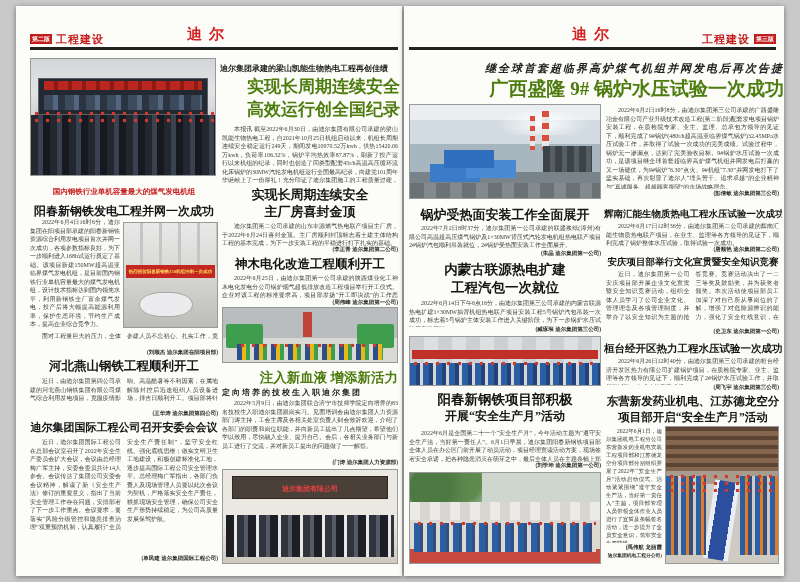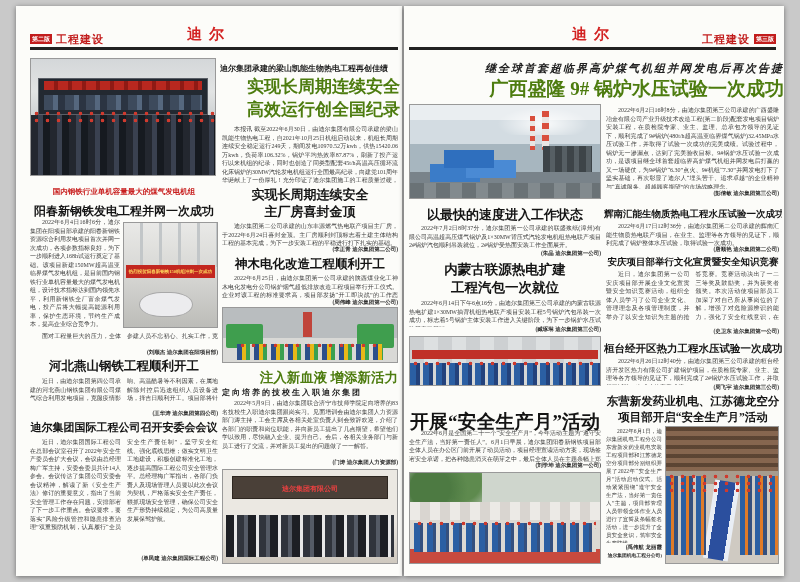--- a/index.html
+++ b/index.html
@@ -117,36 +117,37 @@
       <div class="ph-el" style="right:6%;top:2%;width:48%;height:30%;background:radial-gradient(ellipse at 50% 60%,rgba(255,255,255,.9),rgba(255,255,255,0) 70%)"></div>
       <div class="ph-el" style="right:27%;top:6%;width:3.5%;height:42%;background:repeating-linear-gradient(180deg,#d94f3d 0 6px,#eae6e3 6px 12px)"></div>
       <div class="ph-el" style="right:34%;top:12%;width:3%;height:36%;background:repeating-linear-gradient(180deg,#d94f3d 0 5px,#eae6e3 5px 10px)"></div>
       <div class="ph-el" style="left:18%;top:48%;width:26%;height:20%;background:#2f6fbe;box-shadow:22px 10px 0 #4a8ad4, -14px 14px 0 #3b7cc8"></div>
       <div class="ph-el" style="right:4%;top:44%;width:26%;height:28%;background:repeating-linear-gradient(90deg,#3d4448 0 7px,#565f64 7px 12px)"></div>
       <div class="ph-el" style="left:0;bottom:0;width:100%;height:16%;background:repeating-linear-gradient(90deg,#6a7276 0 14px,#828a8e 14px 26px)"></div>
     </div>
     <div class="abs bt" style="left:202px;top:100px;width:173px;height:83px">2022年6月2日16时8分，由迪尔集团第三公司承建的广西盛隆冶金有限公司产业升级技术改造工程(第二阶段)配套发电项目锅炉安装工程，在质检院专家、业主、监理、总承包方领导的见证下，顺利完成了9#锅炉(480t/h超高温亚临界煤气锅炉)32.45MPa水压试验工作，并取得了试验一次成功的完美成绩。试验过程中，锅炉无一渗漏点，达到了完美验收目标。9#锅炉水压试验一次成功，是该项目继全球首套超临界高炉煤气机组并网发电后打赢的又一场硬仗，为9#锅炉“6.30”点火、9#机组“7.30”并网发电打下了坚实基础，再次彰显了迪尔人“埋头苦干、追求卓越”的企业精神与“真诚服务、超越顾客期望”的市场战略理念。</div>
     <div class="abs sig" style="left:202px;top:184px;width:173px">(彭倩敏 迪尔集团第三公司)</div>
 
-    <div class="abs hl" style="left:5px;top:200px;width:192px;font-size:13px">以最快的速度进入工作状态</div>
+    <div class="abs hl" style="left:5px;top:200px;width:192px;font-size:13px">锅炉受热面安装工作全面展开</div>
     <div class="abs bt" style="left:5px;top:218px;width:192px;height:27px">2022年7月2日8时37分，迪尔集团第一公司承建的联盛浆纸(漳州)有限公司高温超高压煤气锅炉及1×30MW背压式汽轮发电机组热电联产项目2#锅炉汽包顺利吊装就位，2#锅炉受热面安装工作全面展开。</div>
     <div class="abs sig" style="left:5px;top:244px;width:192px">(朱晶 迪尔集团第一公司)</div>
 
     <div class="abs hl" style="left:5px;top:255px;width:192px;font-size:13.5px">内蒙古联源热电扩建</div>
     <div class="abs hl" style="left:5px;top:273px;width:192px;font-size:13.5px">工程汽包一次就位</div>
     <div class="abs bt" style="left:5px;top:293px;width:192px;height:28px">2022年6月14日下午6点16分，由迪尔集团第三公司承建的内蒙古联源热电扩建1×30MW抽背机组热电联产项目安装工程5号锅炉汽包吊装一次成功，标志着5号锅炉主体安装工作进入关键阶段，为下一步锅炉水压试验奠定了基础。</div>
     <div class="abs sig" style="left:5px;top:320px;width:192px">(臧琢琳 迪尔集团第三公司)</div>
 
     <div class="photo" style="left:5px;top:330px;width:192px;height:50px;background:repeating-linear-gradient(90deg,#cdd0d2 0 14px,#dde0e1 14px 28px)">
       <div class="ph-el" style="left:1%;top:28%;width:98%;height:18%;background:#c03028"></div>
       <div class="ph-el" style="left:0;bottom:0;width:100%;height:46%;background:repeating-linear-gradient(90deg,#2b5fa3 0 6px,#23427c 6px 10px,#d5d7d6 10px 13px)"></div>
       <div class="dots" style="left:0;bottom:40%;width:100%;height:12%"></div>
     </div>
 
-    <div class="abs hl" style="left:5px;top:403px;width:192px;font-size:19px">开展“安全生产月”活动</div>
+    <div class="abs hl" style="left:5px;top:385px;width:192px;font-size:13.5px">阳春新钢铁项目部积极</div>
+    <div class="abs hl" style="left:5px;top:403px;width:192px;font-size:12px">开展“安全生产月”活动</div>
     <div class="abs bt" style="left:5px;top:423px;width:192px;height:35px">2022年6月是全国第二十一个“安全生产月”，今年活动主题为“遵守安全生产法，当好第一责任人”。6月1日早晨，迪尔集团阳春新钢铁项目部全体人员在办公区门前开展了动员活动，项目经理宣读活动方案，现场签署安全承诺，把各种隐患消灭在萌芽之中，最后全体人员在主题条幅上郑重签名。</div>
     <div class="abs sig" style="left:5px;top:456px;width:192px">(刘学坤 迪尔集团第一公司)</div>
 
     <div class="photo" style="left:5px;top:466px;width:192px;height:92px;background:linear-gradient(180deg,#cfd6cd 0 32%,#dcd9d3 32% 100%)">
       <div class="ph-el" style="left:-4%;top:-6%;width:42%;height:52%;background:radial-gradient(circle at 35% 45%,#4d7a42 35%,rgba(0,0,0,0) 65%),radial-gradient(circle at 75% 30%,#5e8a4e 28%,rgba(0,0,0,0) 58%)"></div>
       <div class="ph-el" style="left:0;top:32%;width:100%;height:20%;background:repeating-linear-gradient(90deg,#eceae6 0 10px,#d9d5d0 10px 20px)"></div>
       <div class="ph-el" style="left:0;bottom:0;width:100%;height:16%;background:#c84a3e"></div>
       <div class="ph-el" style="left:2%;bottom:12%;width:96%;height:32%;background:repeating-linear-gradient(90deg,#2b5fa3 0 6px,#35507e 6px 9px,#dcd9d3 9px 13px)"></div>
       <div class="dots" style="left:2%;bottom:38%;width:96%;height:10%"></div>
     </div>

